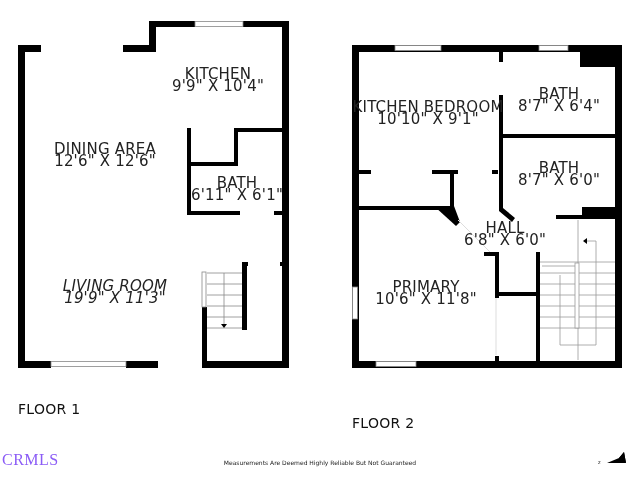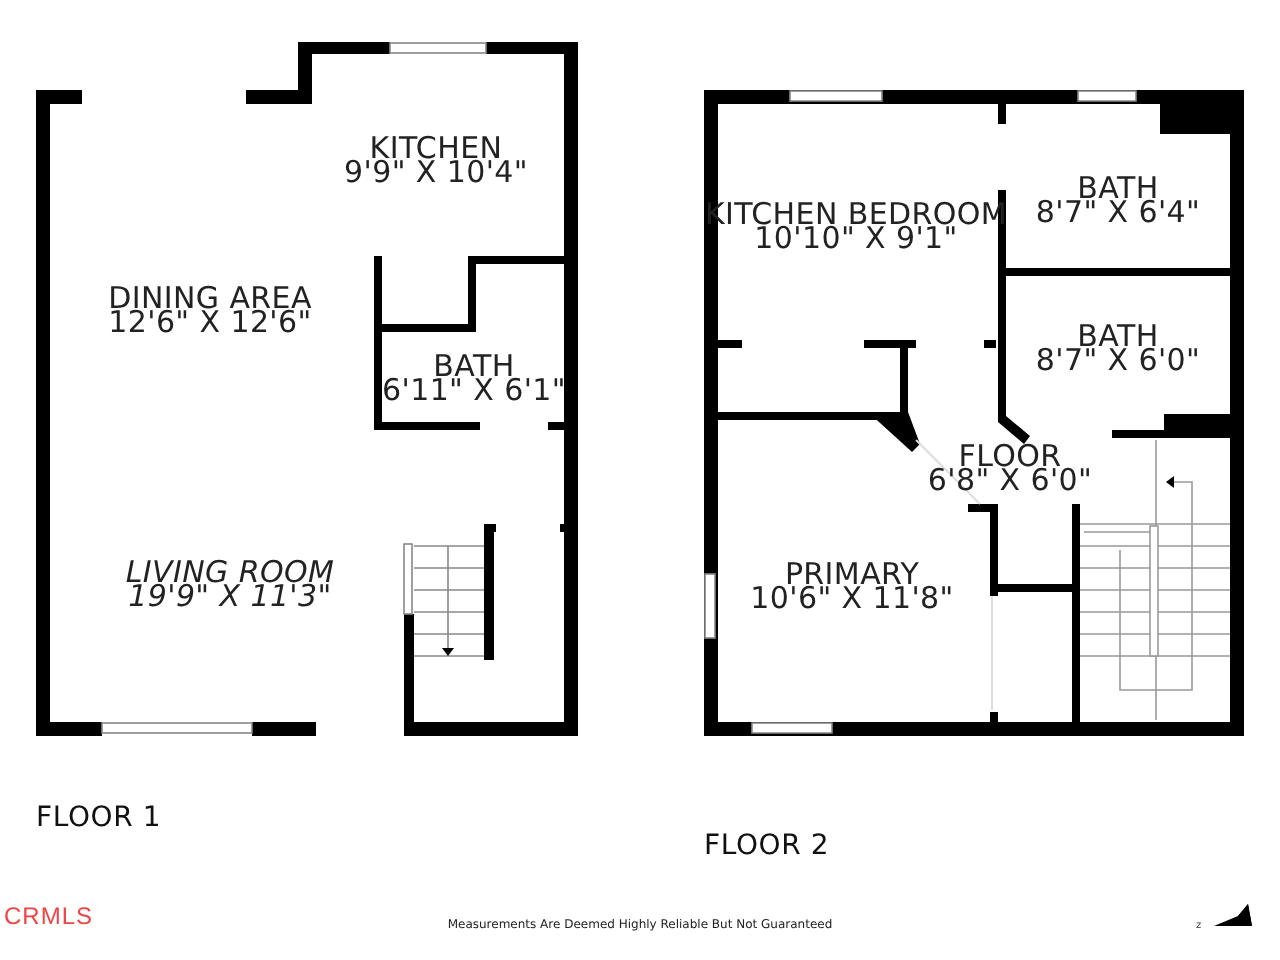--- a/index.html
+++ b/index.html
@@ -1,21 +1,21 @@
 <!DOCTYPE html>
 <html><head>
 <meta charset="utf-8">
 <style>
   html, body { margin: 0; padding: 0; background: #ffffff; }
   body { width: 640px; height: 480px; position: relative; overflow: hidden; font-family: "DejaVu Sans", sans-serif; }
   #plan { position: absolute; left: 0; top: 0; width: 640px; height: 480px; }
   .room-label { position: absolute; text-align: center; color: #222; font-size: 15px; line-height: 12px; letter-spacing: 0.2px; transform: translateX(-50%); white-space: nowrap; }
   .floor-label { position: absolute; font-size: 14px; color: #111; letter-spacing: 0.3px; }
   .disclaimer { position: absolute; left: 0; width: 640px; top: 459px; text-align: center; font-size: 6px; color: #222; }
-  .logo { position: absolute; left: 2px; top: 451px; font-size: 12px; color: #ef4444; letter-spacing: 0.5px; font-family: Liberation Sans, sans-serif; }
+  .logo { position: absolute; left: 2px; top: 451px; font-size: 16px; color: #8b5cf6; letter-spacing: 0.5px; font-family: Liberation Serif, serif; }
   .north { position: absolute; left: 597px; top: 447px; width: 40px; height: 20px; }
 </style>
 </head>
 <body>
 
 <svg id="plan" viewBox="0 0 640 480" xmlns="http://www.w3.org/2000/svg">
 
   <g fill="#000">
 
     <rect x="18" y="45" width="7" height="323"></rect>
@@ -143,21 +143,21 @@
 </div>
 <div class="room-label" style="left:559px; top:88px;">
   <div>BATH</div>
   <div>8'7" X 6'4"</div>
 </div>
 <div class="room-label" style="left:559px; top:162px;">
   <div>BATH</div>
   <div>8'7" X 6'0"</div>
 </div>
 <div class="room-label" style="left:505px; top:222px;">
-  <div>FLOOR</div>
+  <div>HALL</div>
   <div>6'8" X 6'0"</div>
 </div>
 <div class="room-label" style="left:426px; top:281px;">
   <div>PRIMARY</div>
   <div>10'6" X 11'8"</div>
 </div>
 
 <div class="floor-label" style="left:18px; top:401px;">FLOOR 1</div>
 <div class="floor-label" style="left:352px; top:415px;">FLOOR 2</div>
 

